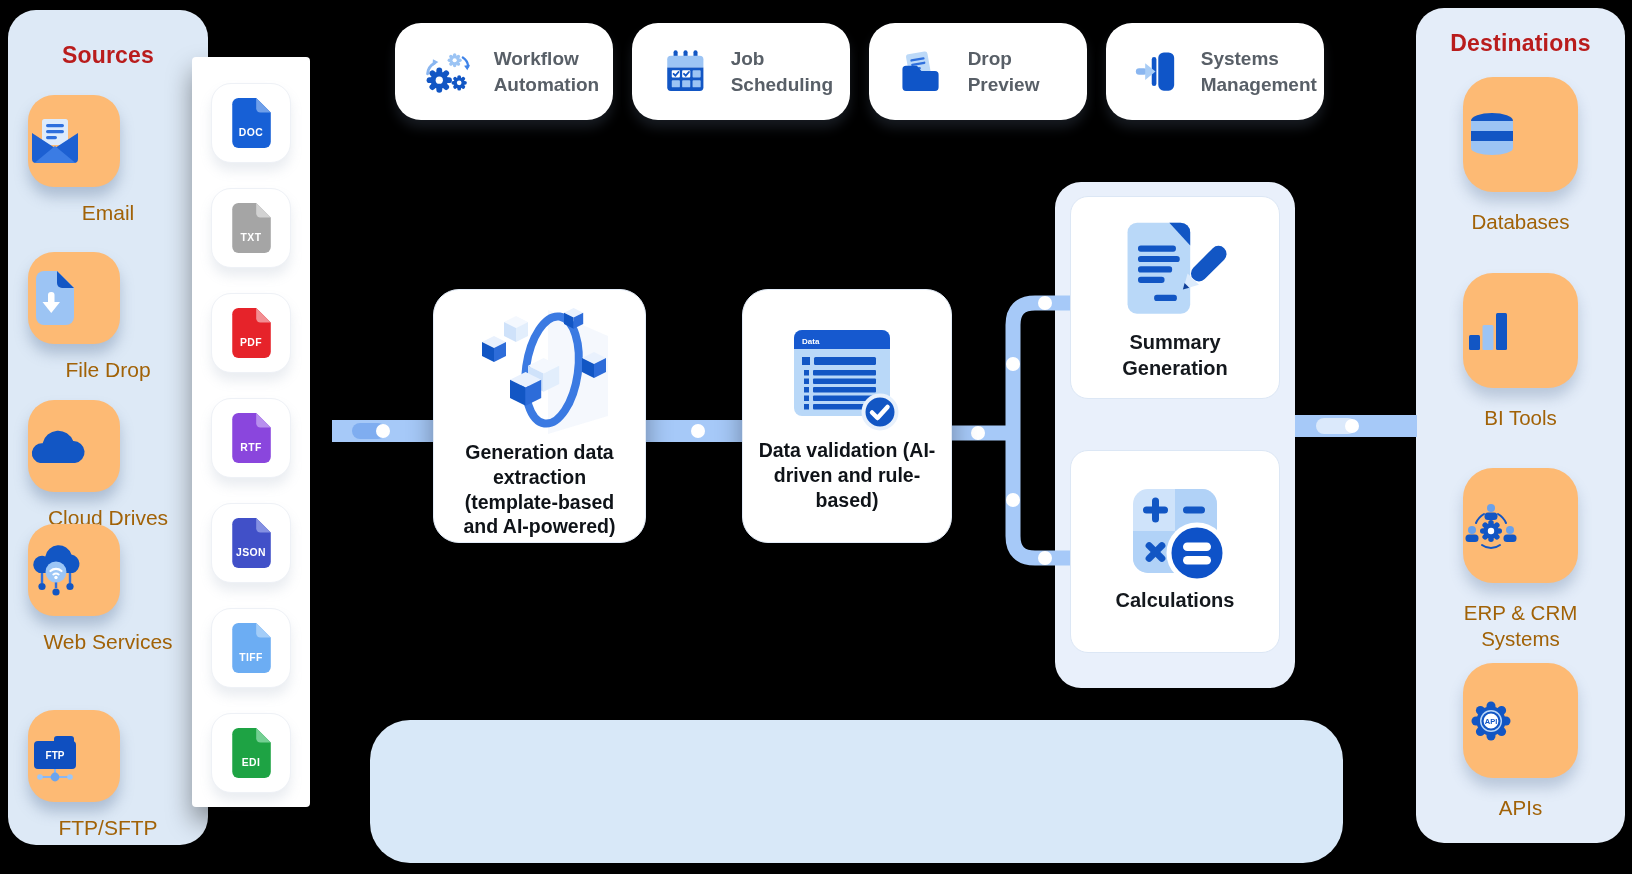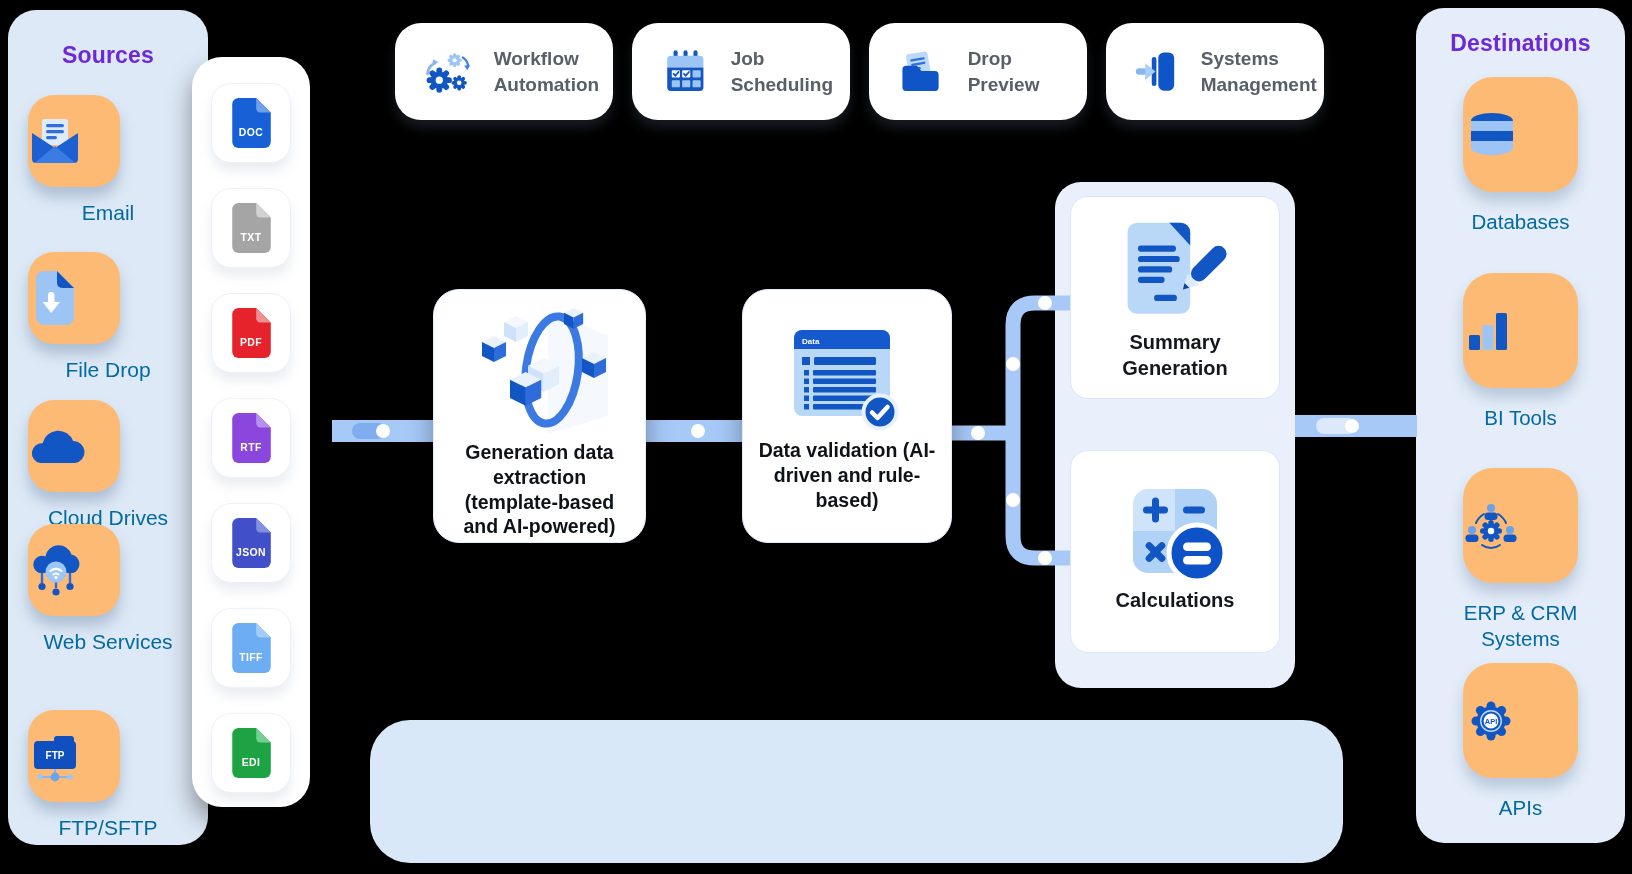--- a/index.html
+++ b/index.html
@@ -3,33 +3,33 @@
 <meta charset="utf-8">
 <style>
   html,body{margin:0;padding:0;background:#000;}
   .canvas{position:relative;width:1632px;height:874px;background:#000;overflow:hidden;
           font-family:"Liberation Sans",sans-serif;}
   .canvas *{box-sizing:border-box;}
 
   .panel{position:absolute;border-radius:28px;z-index:1;}
   .sources-panel{left:8px;top:10px;width:200px;height:835px;background:#dde9f6;}
   .destinations-panel{left:1416px;top:8px;width:209px;height:835px;background:#e4edf9;}
-  .panel-title{margin:0;text-align:center;font-size:23px;font-weight:700;color:#6d28d9;letter-spacing:.2px;}
+  .panel-title{margin:0;text-align:center;font-size:23px;font-weight:700;color:#b91c1c;letter-spacing:.2px;}
   .sources-panel .panel-title{padding-top:32px;}
   .destinations-panel .panel-title{padding-top:22px;}
 
   .node-item{position:absolute;left:0;width:100%;text-align:center;}
   .tile{margin:0 auto;background:#fdba74;display:flex;align-items:center;justify-content:flex-start;}
   .sources-panel .tile{width:92px;height:92px;border-radius:26px;box-shadow:0 10px 14px rgba(96,120,156,.38);margin-left:20px;}
   .destinations-panel .tile{width:115px;height:115px;border-radius:30px;box-shadow:0 10px 14px rgba(96,120,156,.32);}
-  .item-label{margin-top:13px;font-size:21px;color:#0369a1;line-height:1.28;}
+  .item-label{margin-top:13px;font-size:21px;color:#a16207;line-height:1.28;}
   .destinations-panel .item-label{font-size:20.5px;margin-top:17px;padding:0 8px;}
 
   .filestrip{position:absolute;left:192px;top:57px;width:118px;height:750px;background:#fff;
-             border-radius:30px;z-index:1;box-shadow:0 14px 26px rgba(0,0,0,.4);}
+             border-radius:4px;z-index:1;box-shadow:0 14px 26px rgba(0,0,0,.4);}
   .ft-tile{position:absolute;left:19px;width:80px;height:80px;background:#fff;border:1px solid #eef1f6;
            border-radius:20px;display:flex;align-items:center;justify-content:center;
            box-shadow:0 8px 12px rgba(140,155,180,.18);}
   .ft-label{fill:#fff;font-family:"Liberation Sans",sans-serif;font-size:10px;font-weight:700;letter-spacing:.4px;}
 
   #connectors{position:absolute;left:0;top:0;z-index:2;pointer-events:none;}
 
   .card{position:absolute;background:#fff;z-index:3;}
   .process-card{width:213px;height:254px;border-radius:26px;border:1px solid #e3ecf8;
                 display:flex;flex-direction:column;align-items:center;box-shadow:0 12px 26px rgba(0,0,0,.35);}

